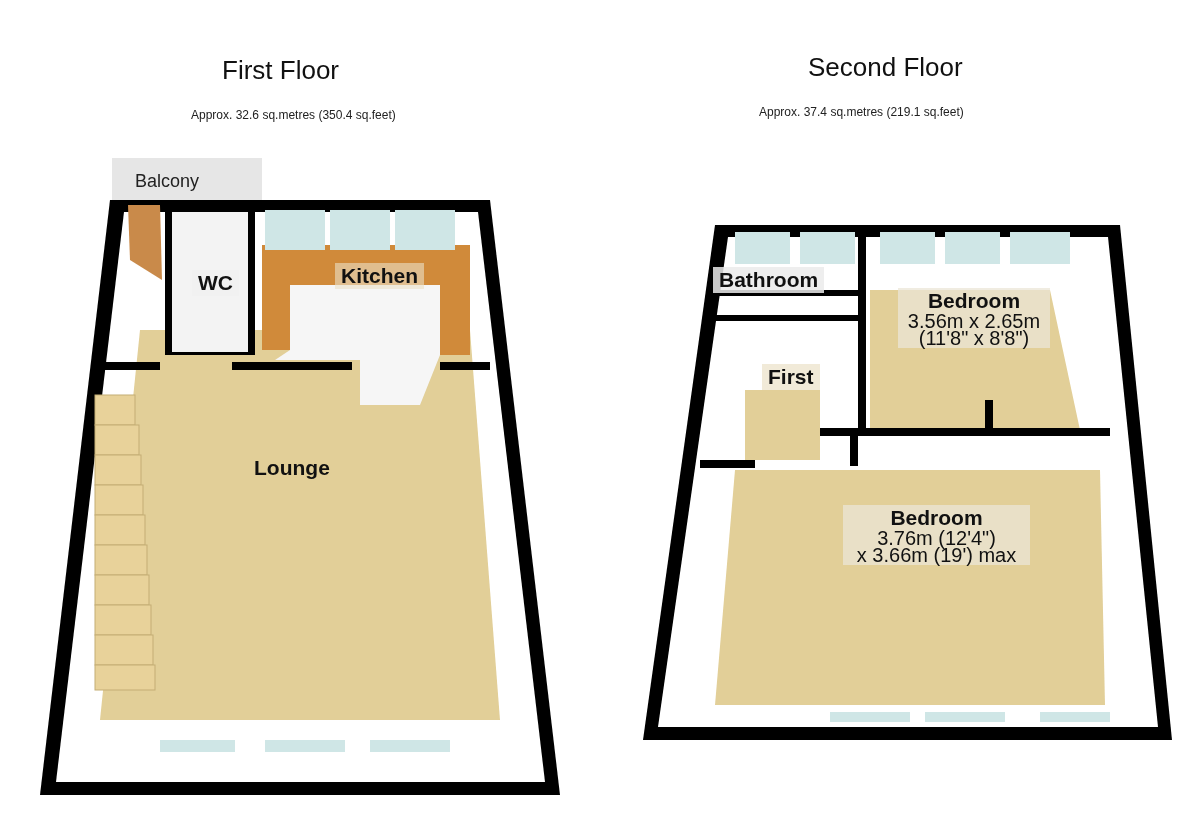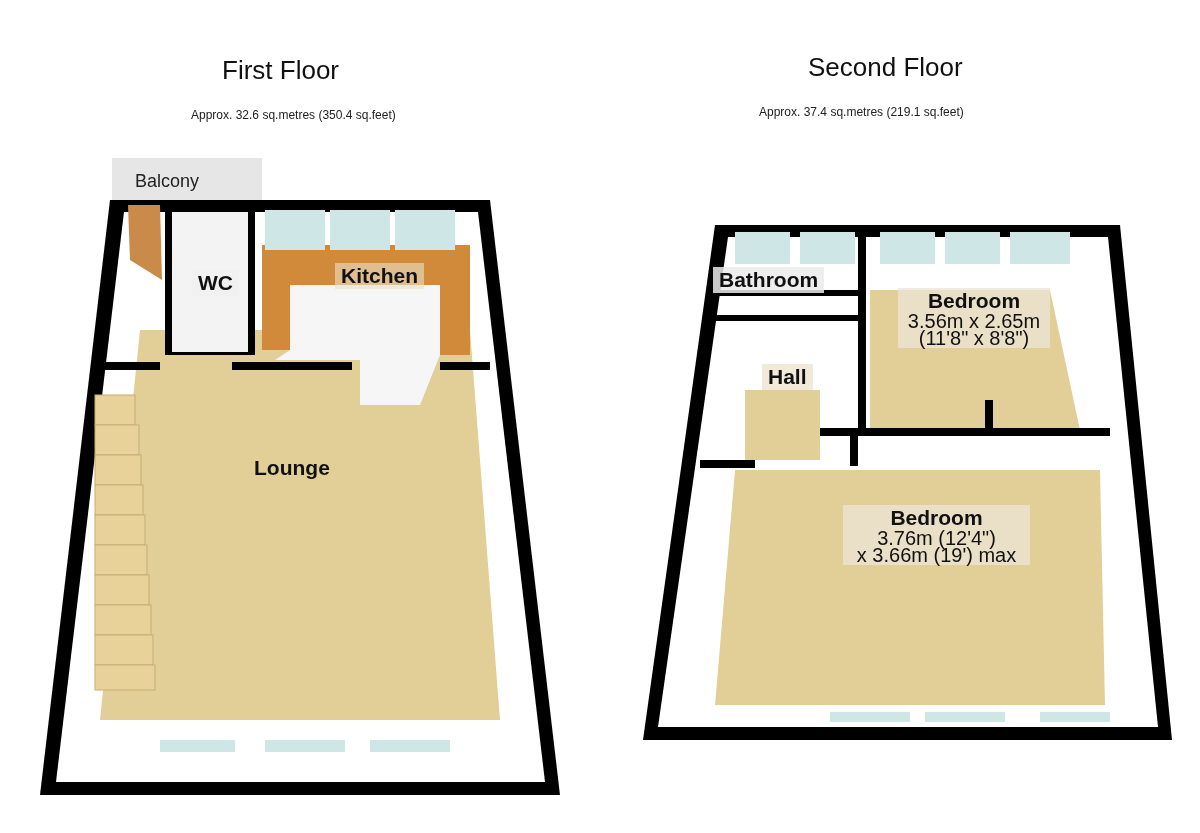--- a/index.html
+++ b/index.html
@@ -90,21 +90,21 @@
   <rect x="925" y="712" width="80" height="10" fill="#cfe6e6"></rect>
   <rect x="1040" y="712" width="70" height="10" fill="#cfe6e6"></rect>
 </svg>
 
 <div class="abs" style="left:135px; top:171px; font-size:18px; color:#222;">Balcony</div>
 <div class="label-box room-name" style="left:192px; top:270px; background:rgba(240,240,240,0.8);">WC</div>
 <div class="label-box room-name" style="left:312px; top:263px; background:rgba(235,225,200,0.6);margin-left:23px;">Kitchen</div>
 <div class="label-box room-name" style="left:248px; top:455px; background:transparent;">Lounge</div>
 
 <div class="label-box room-name" style="left:713px; top:267px; background:rgba(235,235,235,0.85);">Bathroom</div>
-<div class="label-box room-name" style="left:762px; top:364px; background:rgba(235,225,200,0.7);">Hall</div>
+<div class="label-box room-name" style="left:762px; top:364px; background:rgba(235,225,200,0.7);">First</div>
 <div class="label-box" style="left:898px; top:288px; width:140px;">
   <div class="room-name">Bedroom</div>
   <div class="room-dim">3.56m x 2.65m</div>
   <div class="room-dim">(11'8" x 8'8")</div>
 </div>
 <div class="label-box" style="left:843px; top:505px; width:175px;">
   <div class="room-name">Bedroom</div>
   <div class="room-dim">3.76m (12'4")</div>
   <div class="room-dim">x 3.66m (19') max</div>
 </div>

